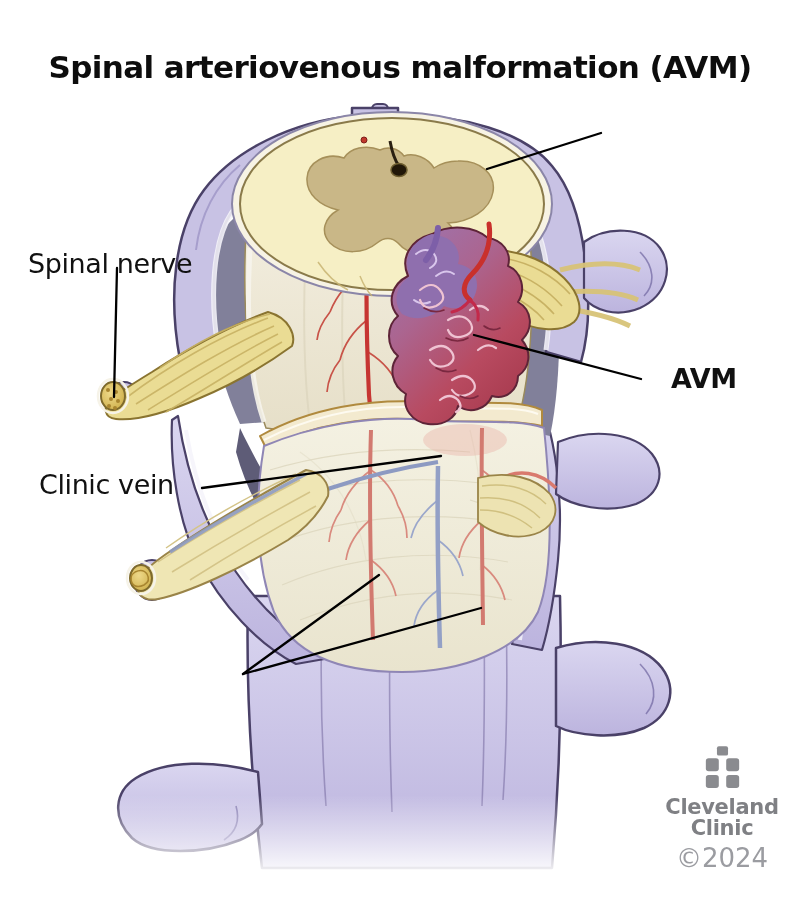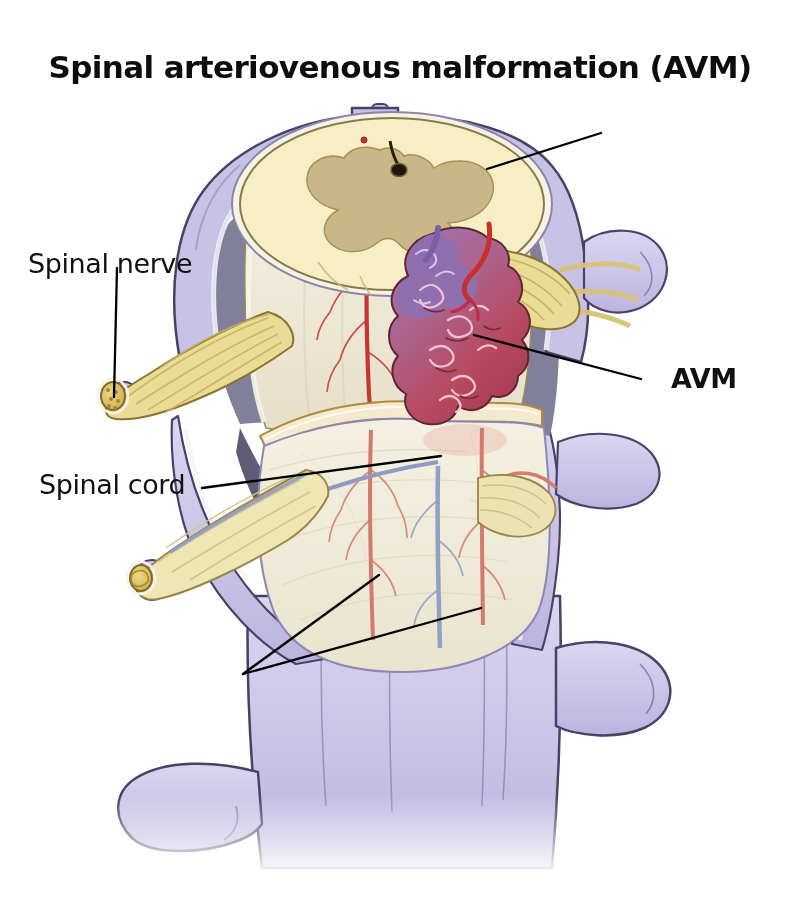--- a/index.html
+++ b/index.html
@@ -281,16 +281,30 @@
     <line x1="202" y1="488" x2="441" y2="456"></line>
     <line x1="243" y1="674" x2="379" y2="575"></line>
     <line x1="243" y1="674" x2="481" y2="608"></line>
   </g>
 </svg>
 
 <h1 class="title">Spinal arteriovenous malformation (AVM)</h1>
 
 <div class="lbl lbl-nerve">Spinal nerve</div>
 <div class="lbl lbl-avm">AVM</div>
-<div class="lbl lbl-vein">Spinal cord</div>
-
-
+<div class="lbl lbl-vein">Clinic vein</div>
+
+<div class="cc">
+  <svg class="mark" width="37" height="45" viewBox="0 0 40 48">
+    <g fill="#8A8B8F">
+      <rect x="14" y="0" width="12" height="10" rx="2"></rect>
+      <rect x="2" y="13" width="14" height="14" rx="3"></rect>
+      <rect x="24" y="13" width="14" height="14" rx="3"></rect>
+      <rect x="2" y="31" width="14" height="14" rx="3"></rect>
+      <rect x="24" y="31" width="14" height="14" rx="3"></rect>
+    </g>
+  </svg>
+  <div class="brand">Cleveland</div>
+  <div class="brand">Clinic</div>
+  <div class="copy">©2024</div>
 </div>
 
+</div>
+
 </body></html>

